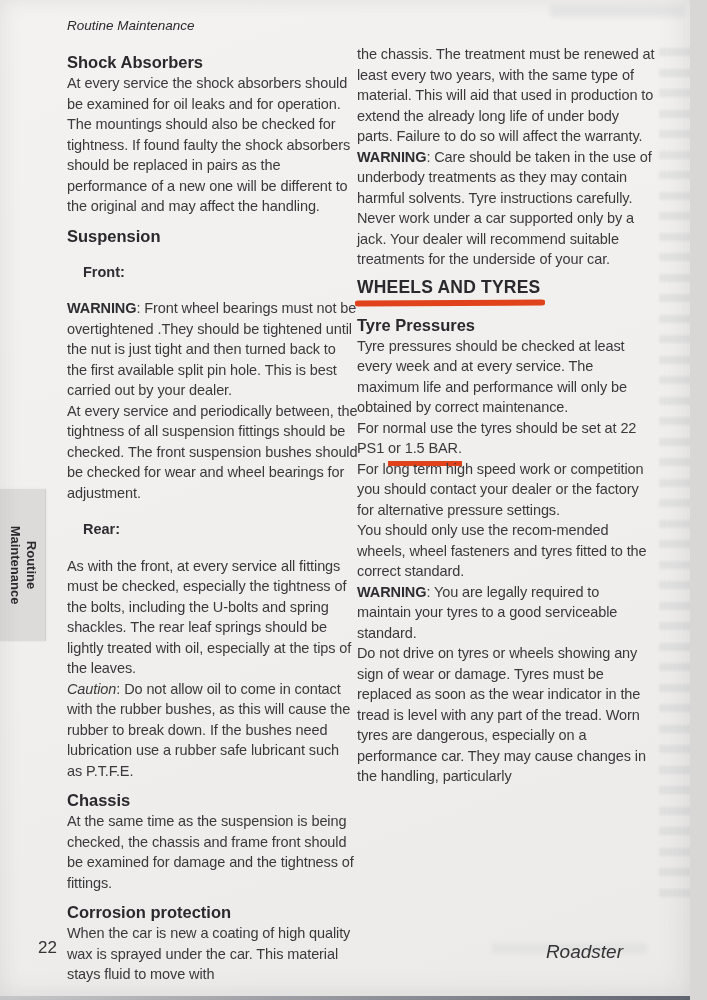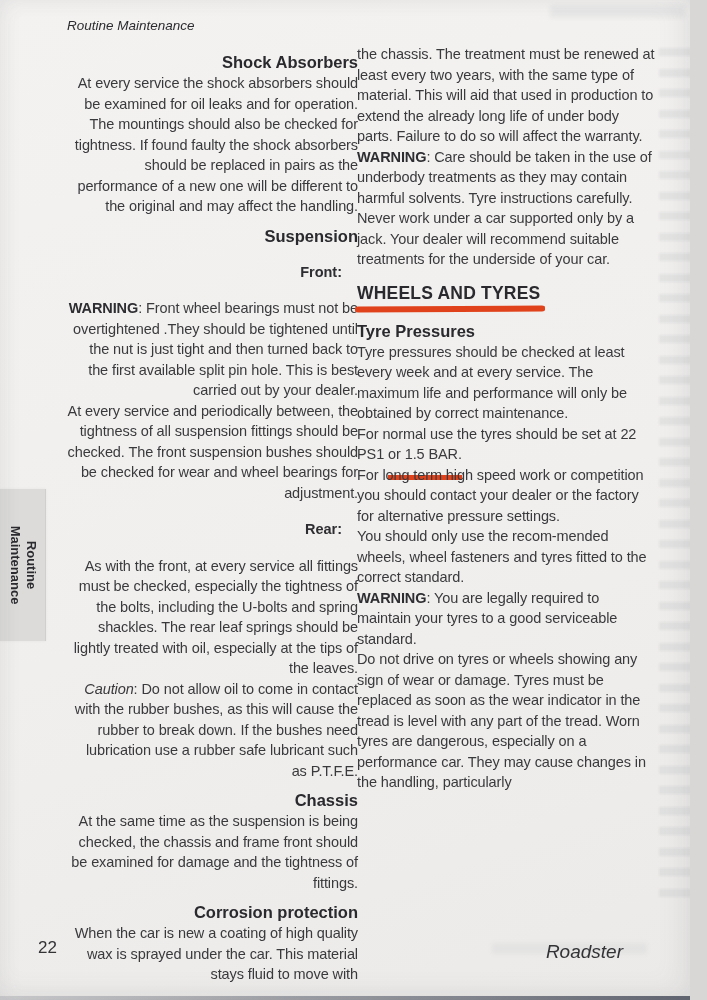--- a/index.html
+++ b/index.html
@@ -5,31 +5,31 @@
   html,body{margin:0;padding:0;background:#d8d7d5;}
   .page{
     position:relative;width:690px;height:1000px;overflow:hidden;
     background:linear-gradient(160deg,#f3f2f0 0%,#f0efed 55%,#ebeae8 100%);
     font-family:"Liberation Sans",sans-serif;color:#3a3a3d;
   }
   .page::after{content:'';position:absolute;inset:0;pointer-events:none;
     box-shadow:inset -8px -6px 26px rgba(95,100,112,.10),inset 6px 0 18px rgba(95,100,112,.05);}
   .running-header{position:absolute;left:67px;top:18px;font-style:italic;font-size:13.5px;color:#2c2c30;}
   .col{position:absolute;}
-  .col-left{left:67px;top:52px;width:291px;text-align:right;}
+  .col-left{left:67px;top:52px;width:291px;}
   .col-right{left:357px;top:44px;width:298px;}
   .col p{margin:0;font-size:14.5px;line-height:20.5px;letter-spacing:-0.1px;}
-  .col h2{margin:13px 0 0;font-size:17.5px;line-height:20px;font-weight:bold;color:#2a2a2e;letter-spacing:.2px;}
+  .col h2{margin:7px 0 0;font-size:17.5px;line-height:20px;font-weight:bold;color:#2a2a2e;letter-spacing:.2px;}
   .col h3{margin:9px 0 1px;font-size:16.5px;line-height:20px;font-weight:bold;color:#2a2a2e;}
   .col h3:first-child{margin-top:0;}
   .col h4{margin:16px;font-size:14.5px;line-height:20.5px;font-weight:bold;color:#2e2e32;}
   .col b{font-weight:bold;color:#2e2e32;}
   .red-rule{height:6px;width:190px;margin:3px 0 7px -2px;background:#e0431c;border-radius:3px/2px;transform:rotate(-.35deg);}
   .red-mark{background-image:linear-gradient(#e0431c,#e0431c);background-repeat:no-repeat;
-    background-position:0 100%;background-size:100% 5px;padding-bottom:18px;}
+    background-position:0 100%;background-size:100% 5px;padding-bottom:10px;}
   .side-tab{position:absolute;left:0;top:489px;width:46px;height:152px;background:#dcdbd9;
     box-shadow:inset -1px 0 0 rgba(0,0,0,.05),0 0 3px rgba(0,0,0,.05);}
   .side-tab-text{position:absolute;left:-53px;top:53px;width:152px;height:46px;
     display:flex;align-items:center;justify-content:center;text-align:center;
     transform:rotate(90deg);font-weight:bold;font-size:13px;line-height:16px;color:#2c2c30;}
   .footer-num{position:absolute;left:38px;top:938px;font-size:17px;color:#333336;}
   .footer-brand{position:absolute;right:67px;top:941px;font-size:19px;font-style:italic;color:#333336;}
   .scan-bottom{position:absolute;left:0;bottom:0;width:707px;height:4px;
     background:linear-gradient(to right,rgba(108,114,126,.22),rgba(70,76,90,.85));}
   .ghost{position:absolute;pointer-events:none;}

